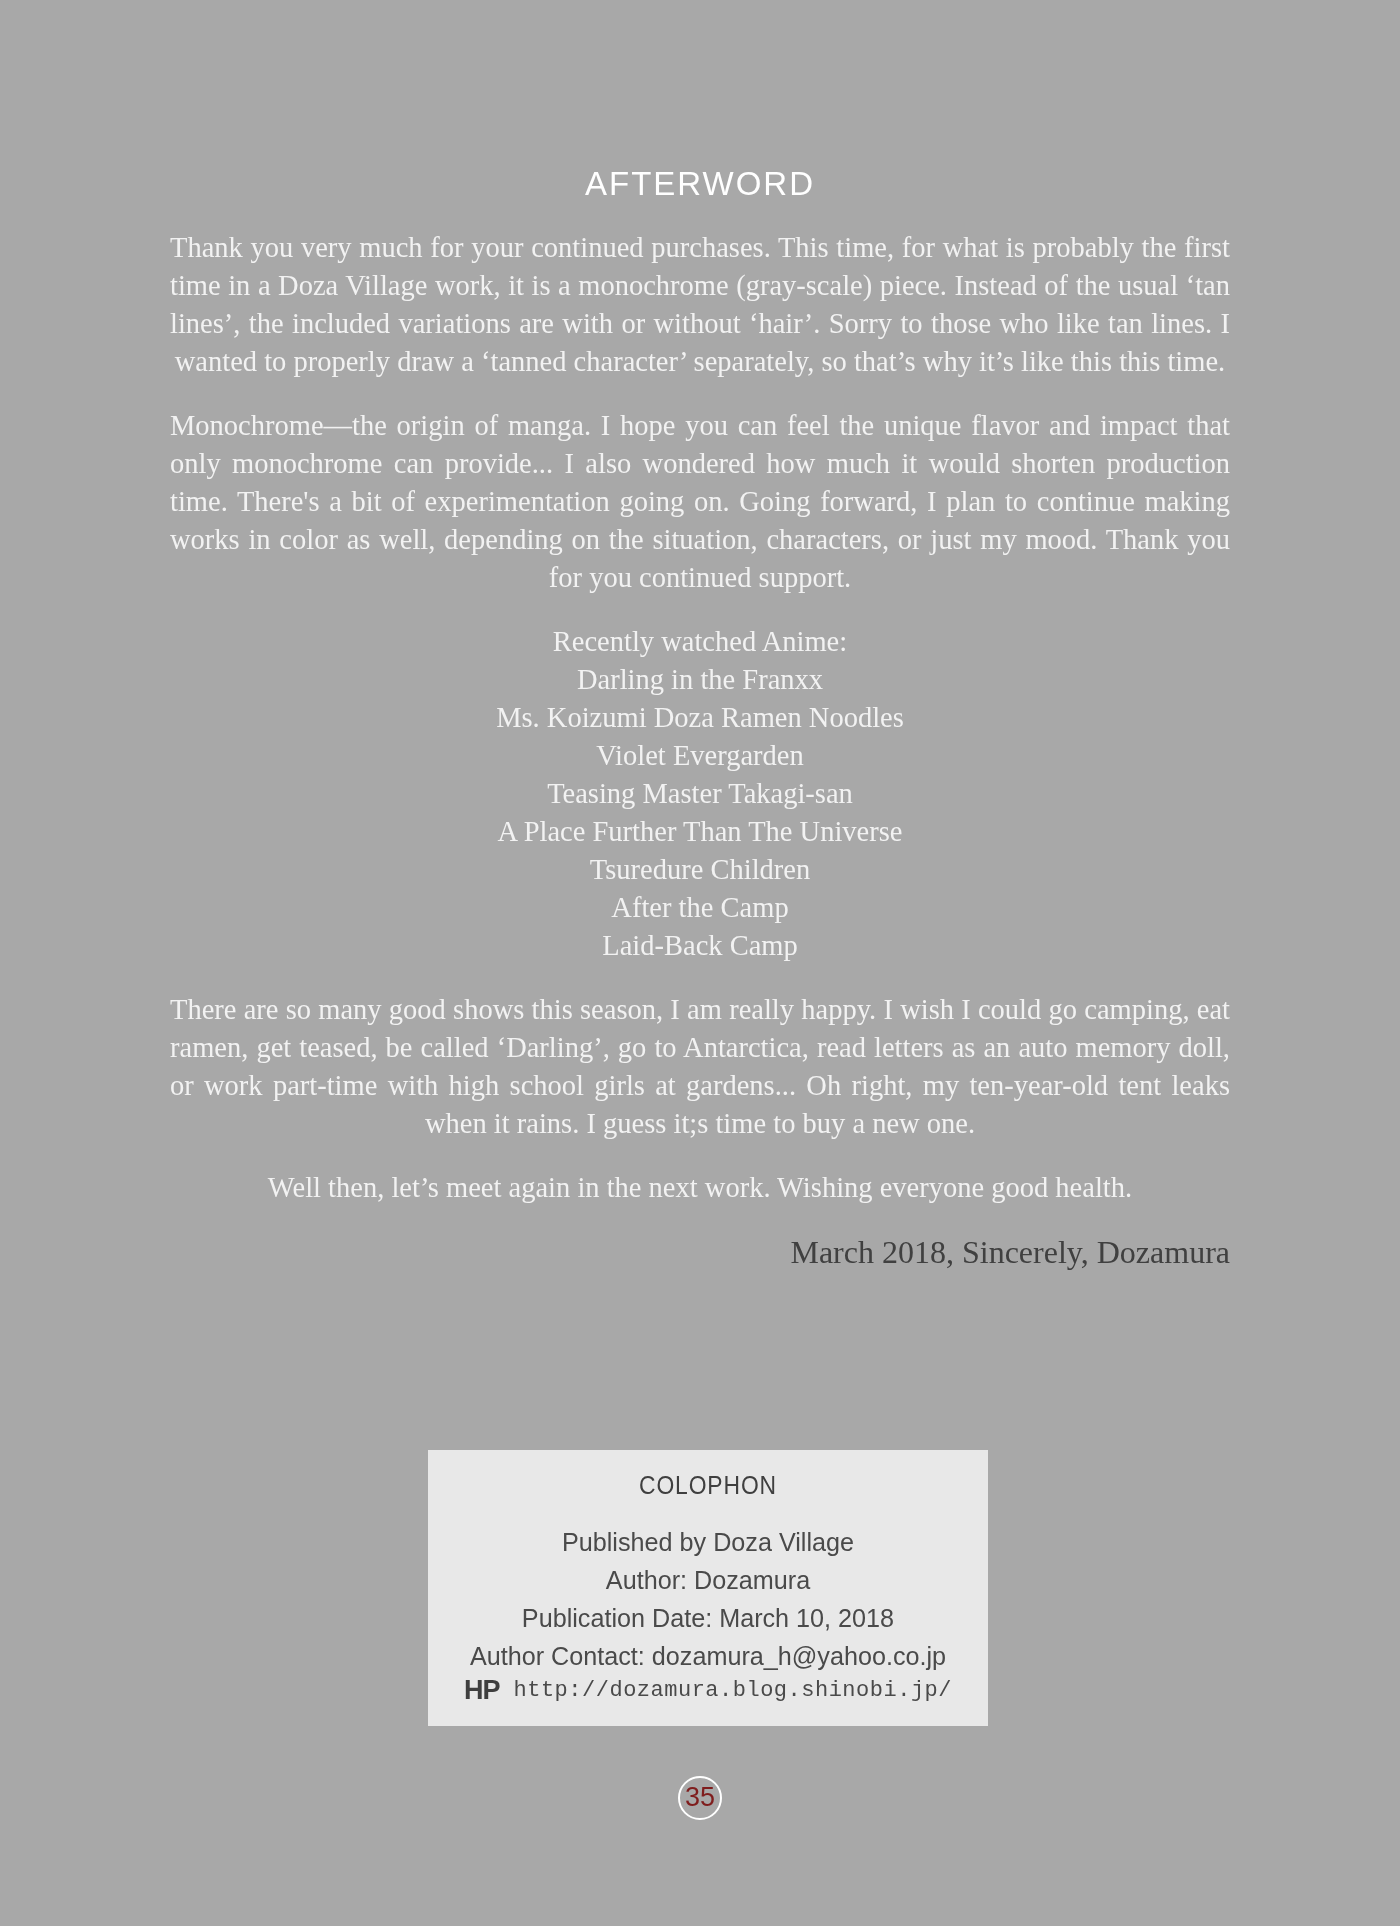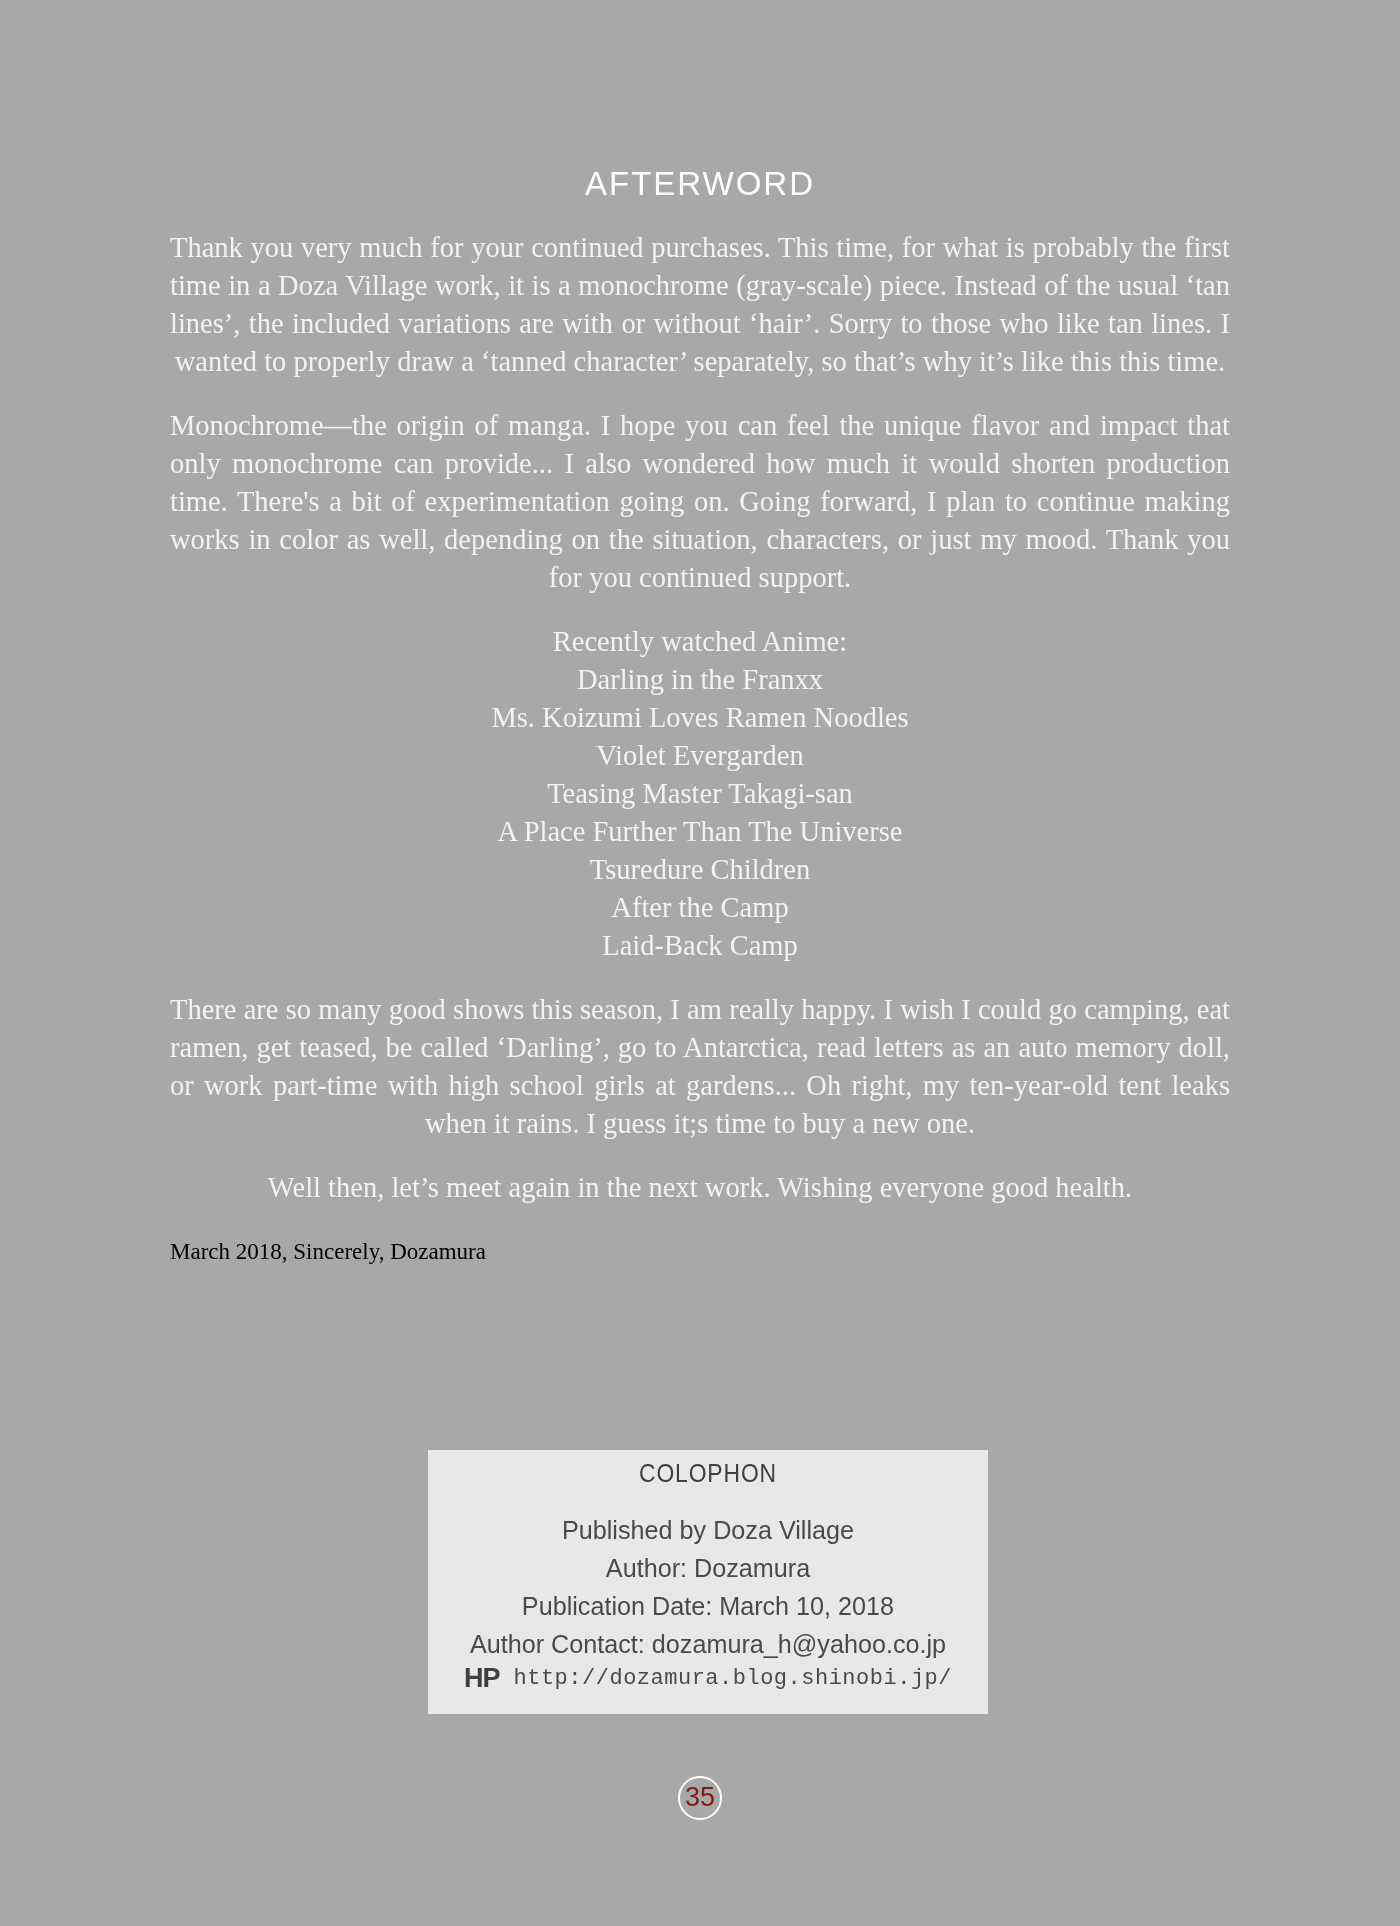--- a/index.html
+++ b/index.html
@@ -54,34 +54,34 @@
     color: #f2f2f2;
     margin: 0 0 26px 0;
   }
   .anime-block .heading {
     display: block;
   }
   .anime-block .item {
     display: block;
   }
   .signoff {
-    text-align: left;
-    font-size: 23px;
+    text-align: right;
+    font-size: 32px;
     line-height: 38px;
-    color: #000000;
+    color: #404040;
     margin: 0 0 18px 0;
   }
   .colophon {
     position: absolute;
     left: 428px;
     top: 1450px;
     width: 560px;
     background: #e8e8e8;
     color: #4a4a4a;
-    padding: 8px 10px 20px 10px;
+    padding: 20px 10px 20px 10px;
     box-sizing: border-box;
     text-align: center;
   }
   .colophon-title {
     font-family: "Liberation Sans", sans-serif;
     font-size: 26px;
     letter-spacing: 1px;
     margin-bottom: 22px;
     color: #3f3f3f;
     font-weight: 400;
@@ -143,21 +143,21 @@
 
     <div class="afterword-title">AFTERWORD</div>
 
     <p class="para justified">Thank you very much for your continued purchases. This time, for what is probably the first time in a Doza Village work, it is a monochrome (gray-scale) piece. Instead of the usual ‘tan lines’, the included variations are with or without ‘hair’. Sorry to those who like tan lines. I wanted to properly draw a ‘tanned character’ separately, so that’s why it’s like this this time.</p>
 
     <p class="para justified">Monochrome—the origin of manga. I hope you can feel the unique flavor and impact that only monochrome can provide... I also wondered how much it would shorten production time. There's a bit of experimentation going on. Going forward, I plan to continue making works in color as well, depending on the situation, characters, or just my mood. Thank you for you continued support.</p>
 
     <div class="anime-block">
       <span class="heading">Recently watched Anime:</span>
       <span class="item">Darling in the Franxx</span>
-      <span class="item">Ms. Koizumi Loves Ramen Noodles</span>
+      <span class="item">Ms. Koizumi Doza Ramen Noodles</span>
       <span class="item">Violet Evergarden</span>
       <span class="item">Teasing Master Takagi-san</span>
       <span class="item">A Place Further Than The Universe</span>
       <span class="item">Tsuredure Children</span>
       <span class="item">After the Camp</span>
       <span class="item">Laid-Back Camp</span>
     </div>
 
     <p class="para justified">There are so many good shows this season, I am really happy. I wish I could go camping, eat ramen, get teased, be called ‘Darling’, go to Antarctica, read letters as an auto memory doll, or work part-time with high school girls at gardens... Oh right, my ten-year-old tent leaks when it rains. I guess it;s time to buy a new one.</p>
 

